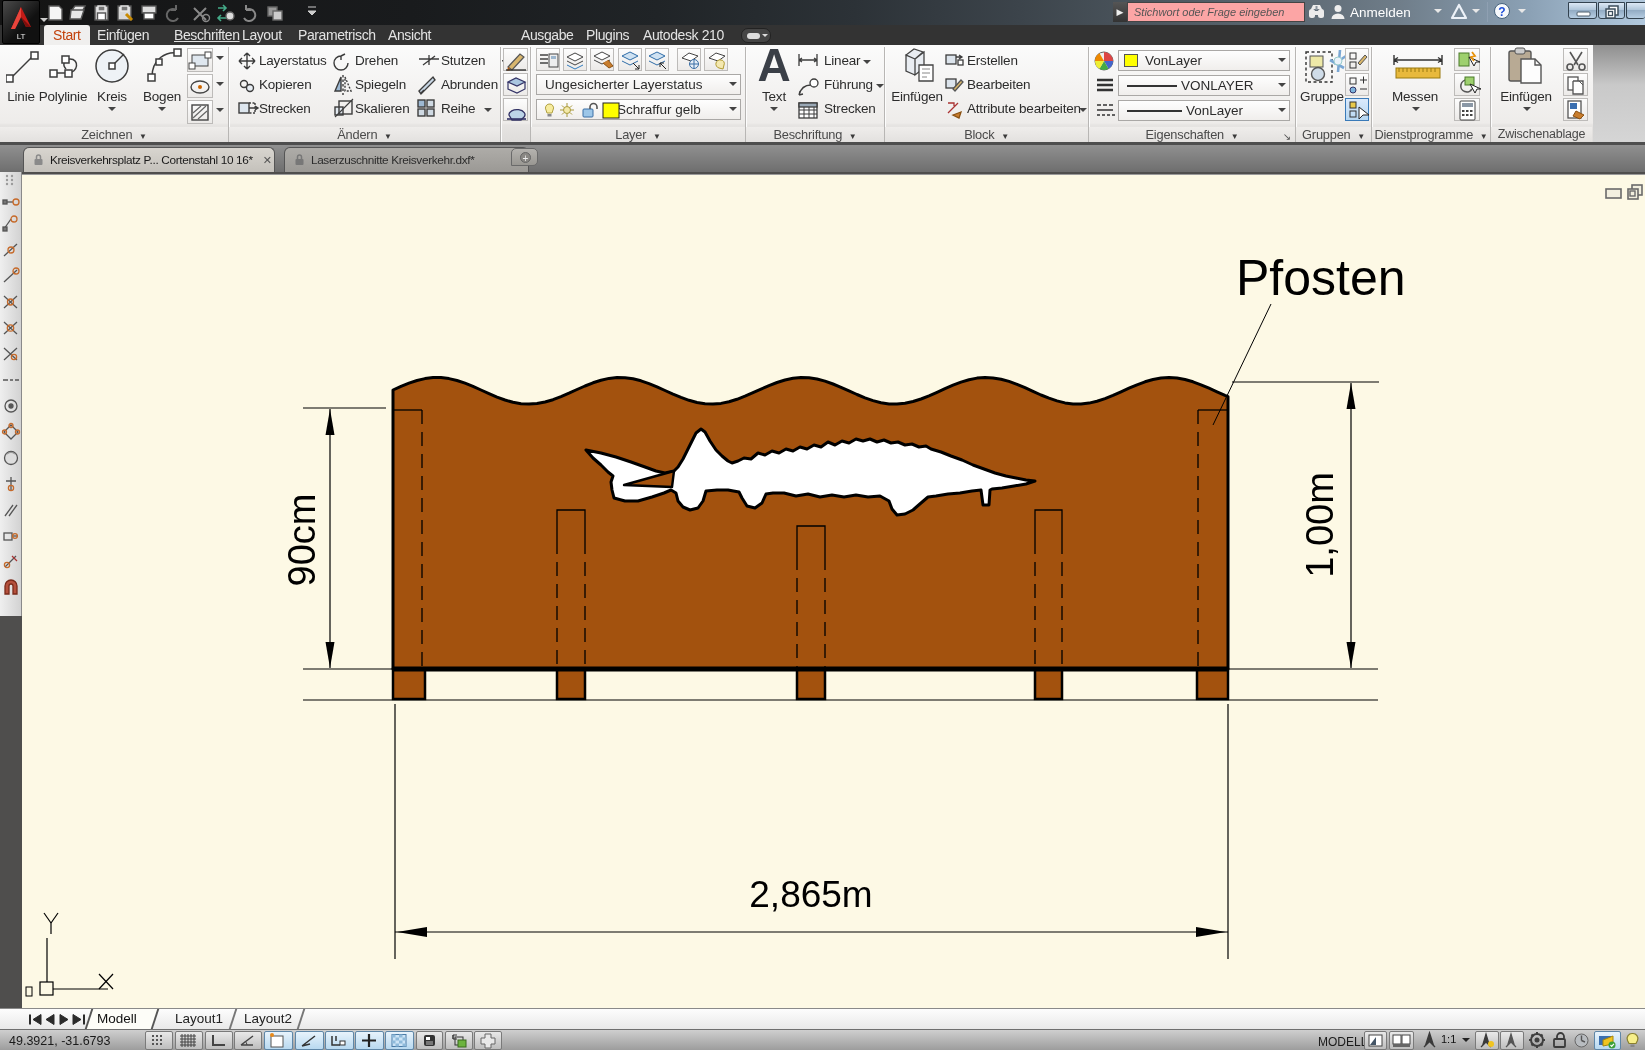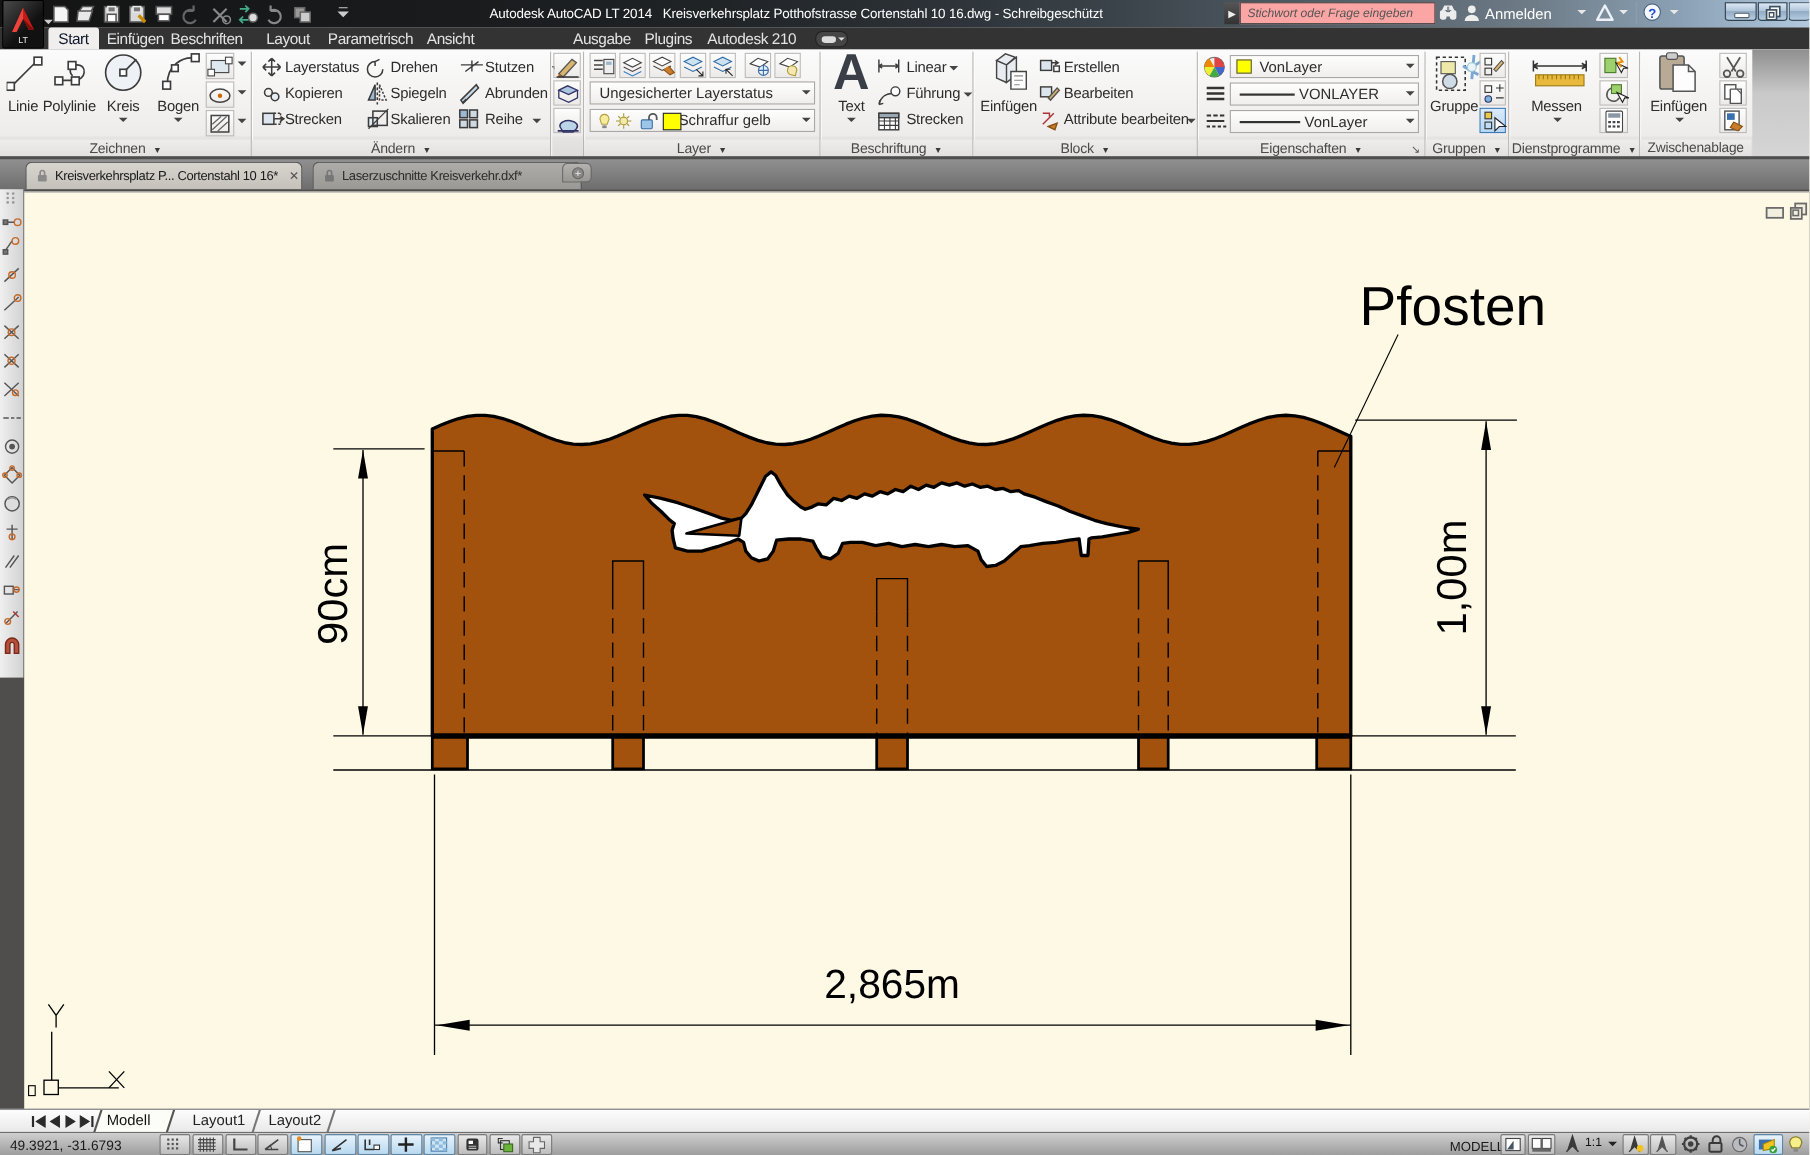--- a/index.html
+++ b/index.html
@@ -14,21 +14,21 @@
  font-style:italic;color:#555;font-size:11px;line-height:19px;padding-left:6px;}
 #searcharrow{left:1113px;top:2px;width:14px;height:20px;background:linear-gradient(#555,#333);color:#eee;
  font-size:9px;text-align:center;line-height:20px;}
 #anmelden{left:1350px;top:5px;color:#fff;font-size:13.5px;}
 
 .winbtn{top:2px;height:17px;border:1px solid #33424f;border-radius:0 0 3px 3px;
  background:linear-gradient(#dce8f5 0%,#b0c6da 45%,#93acc4 50%,#b6cde2 100%);}
 
 #tabrow{left:0;top:25px;width:1645px;height:20px;background:#333333;}
 .rtab{position:absolute;top:0;height:20px;color:#e3e3e3;font-size:14px;letter-spacing:-0.4px;line-height:20px;padding:0 9px;}
-.rtab.active{background:#f0efee;color:#0f172a;border-radius:3px 3px 0 0;}
+.rtab.active{background:#f0efee;color:#c2410c;border-radius:3px 3px 0 0;}
 
 #logo{left:2px;top:0px;width:38px;height:44px;background:linear-gradient(135deg,#4a4a4a,#111 60%);
  border:1px solid #000;border-radius:2px;z-index:5;}
 
 #ribbon{left:0;top:45px;width:1645px;height:100px;background:linear-gradient(#fbfbfb,#eeecea 78%,#e6e4e2 80%,#dddbd9 100%);}
 #ribbon .panel{position:absolute;top:0;height:100px;}
 #ribbon .plabel{position:absolute;bottom:2px;left:0;right:0;height:16px;text-align:center;
  font-size:12.8px;letter-spacing:-0.2px;color:#4a4a4a;background:linear-gradient(#efedeb,#e2e0de);}
 .psep{position:absolute;top:2px;width:1px;height:96px;background:#b8b6b4;box-shadow:1px 0 0 #fdfdfd;}
 .rowtxt{position:absolute;font-size:13.5px;letter-spacing:-0.2px;color:#2c2c2c;white-space:nowrap;}
@@ -78,21 +78,20 @@
           <circle cx="160" cy="16" r="3.5" fill="none" stroke="#888"></circle>
      <path d="M172 6 l8 0 m-3-3 l3 3-3 3 M180 16 l-8 0 m3-3 l-3 3 3 3" stroke="#4a8" stroke-width="1.6"></path>
           <circle cx="184" cy="14" r="4" fill="#ddd" stroke="#666"></circle>
      <path d="M200 8 a6 6 0 1 1-2 8 M200 8 l0-5 M200 8 l5 0" stroke="#888" stroke-width="2"></path>
      <rect x="222" y="5" width="9" height="9" fill="#999" stroke="#666"></rect>
           <rect x="227" y="9" width="9" height="9" fill="#ccc" stroke="#666"></rect>
      <path d="M262 9 l4 4 4-4 z M262 5 h8" fill="#ccc" stroke="#ccc" stroke-width="1"></path>
     </g>
    </svg>
   </div>
-  <div class="abs" id="title-text">Autodesk AutoCAD LT 2014&nbsp;&nbsp;&nbsp;Kreisverkehrsplatz Potthofstrasse Cortenstahl 10 16.dwg - Schreibgeschützt</div>
   <div class="abs" id="searcharrow">▶</div>
   <div class="abs" id="searchbox">Stichwort oder Frage eingeben</div>
   <div class="abs" style="left:1308px;top:4px;"><svg width="17" height="16" viewBox="0 0 17 16">
         <g fill="#ececec">
           <rect x="1" y="5" width="6" height="9" rx="2.5"></rect>
           <rect x="10" y="5" width="6" height="9" rx="2.5"></rect>
           <rect x="6.5" y="7" width="4" height="4"></rect>
           <path d="M3 5 l2-4 h7 l2 4 z" fill="#ececec"></path>
         </g>
         <rect x="7.5" y="2" width="2" height="4" fill="#8a949e"></rect>
@@ -119,21 +118,21 @@
       </svg></div>
   <div class="abs winbtn" style="left:1598px;width:27px;"><svg width="27" height="17">
         <rect x="10" y="3" width="9" height="9" fill="#fff" stroke="#3e4f5d" stroke-width="1.5"></rect>
         <rect x="7" y="6" width="9" height="9" fill="#fff" stroke="#3e4f5d" stroke-width="1.5"></rect>
         <rect x="9.5" y="8.5" width="4" height="4" fill="none" stroke="#3e4f5d" stroke-width="1.3"></rect>
       </svg></div>
   <div class="abs winbtn" style="left:1626px;width:19px;border-right:none;"></div>
   <div class="abs" id="tabrow">
     <div class="rtab active" style="left:44px;">Start</div>
     <div class="rtab" style="left:88px;">Einfügen</div>
-    <div class="rtab" style="left:146px;">Beschriften</div>
+    <div class="rtab" style="left:165px;text-decoration:underline;">Beschriften</div>
     <div class="rtab" style="left:233px;">Layout</div>
     <div class="rtab" style="left:289px;">Parametrisch</div>
     <div class="rtab" style="left:379px;">Ansicht</div>
     <div class="rtab" style="left:438px;margin-top:44px;">Verwalten</div>
     <div class="rtab" style="left:512px;">Ausgabe</div>
     <div class="rtab" style="left:577px;">Plugins</div>
     <div class="rtab" style="left:634px;">Autodesk 210</div>
     <div class="abs" style="left:741px;top:3px;width:30px;height:15px;background:#454545;border:1px solid #222;border-radius:7px;">
       <div class="abs" style="left:5px;top:4px;width:13px;height:6px;background:#dcdcdc;border-radius:3px;"></div>
       <div class="abs" style="left:20px;top:5px;width:0;height:0;border:3px solid transparent;border-top-color:#ddd;"></div>

